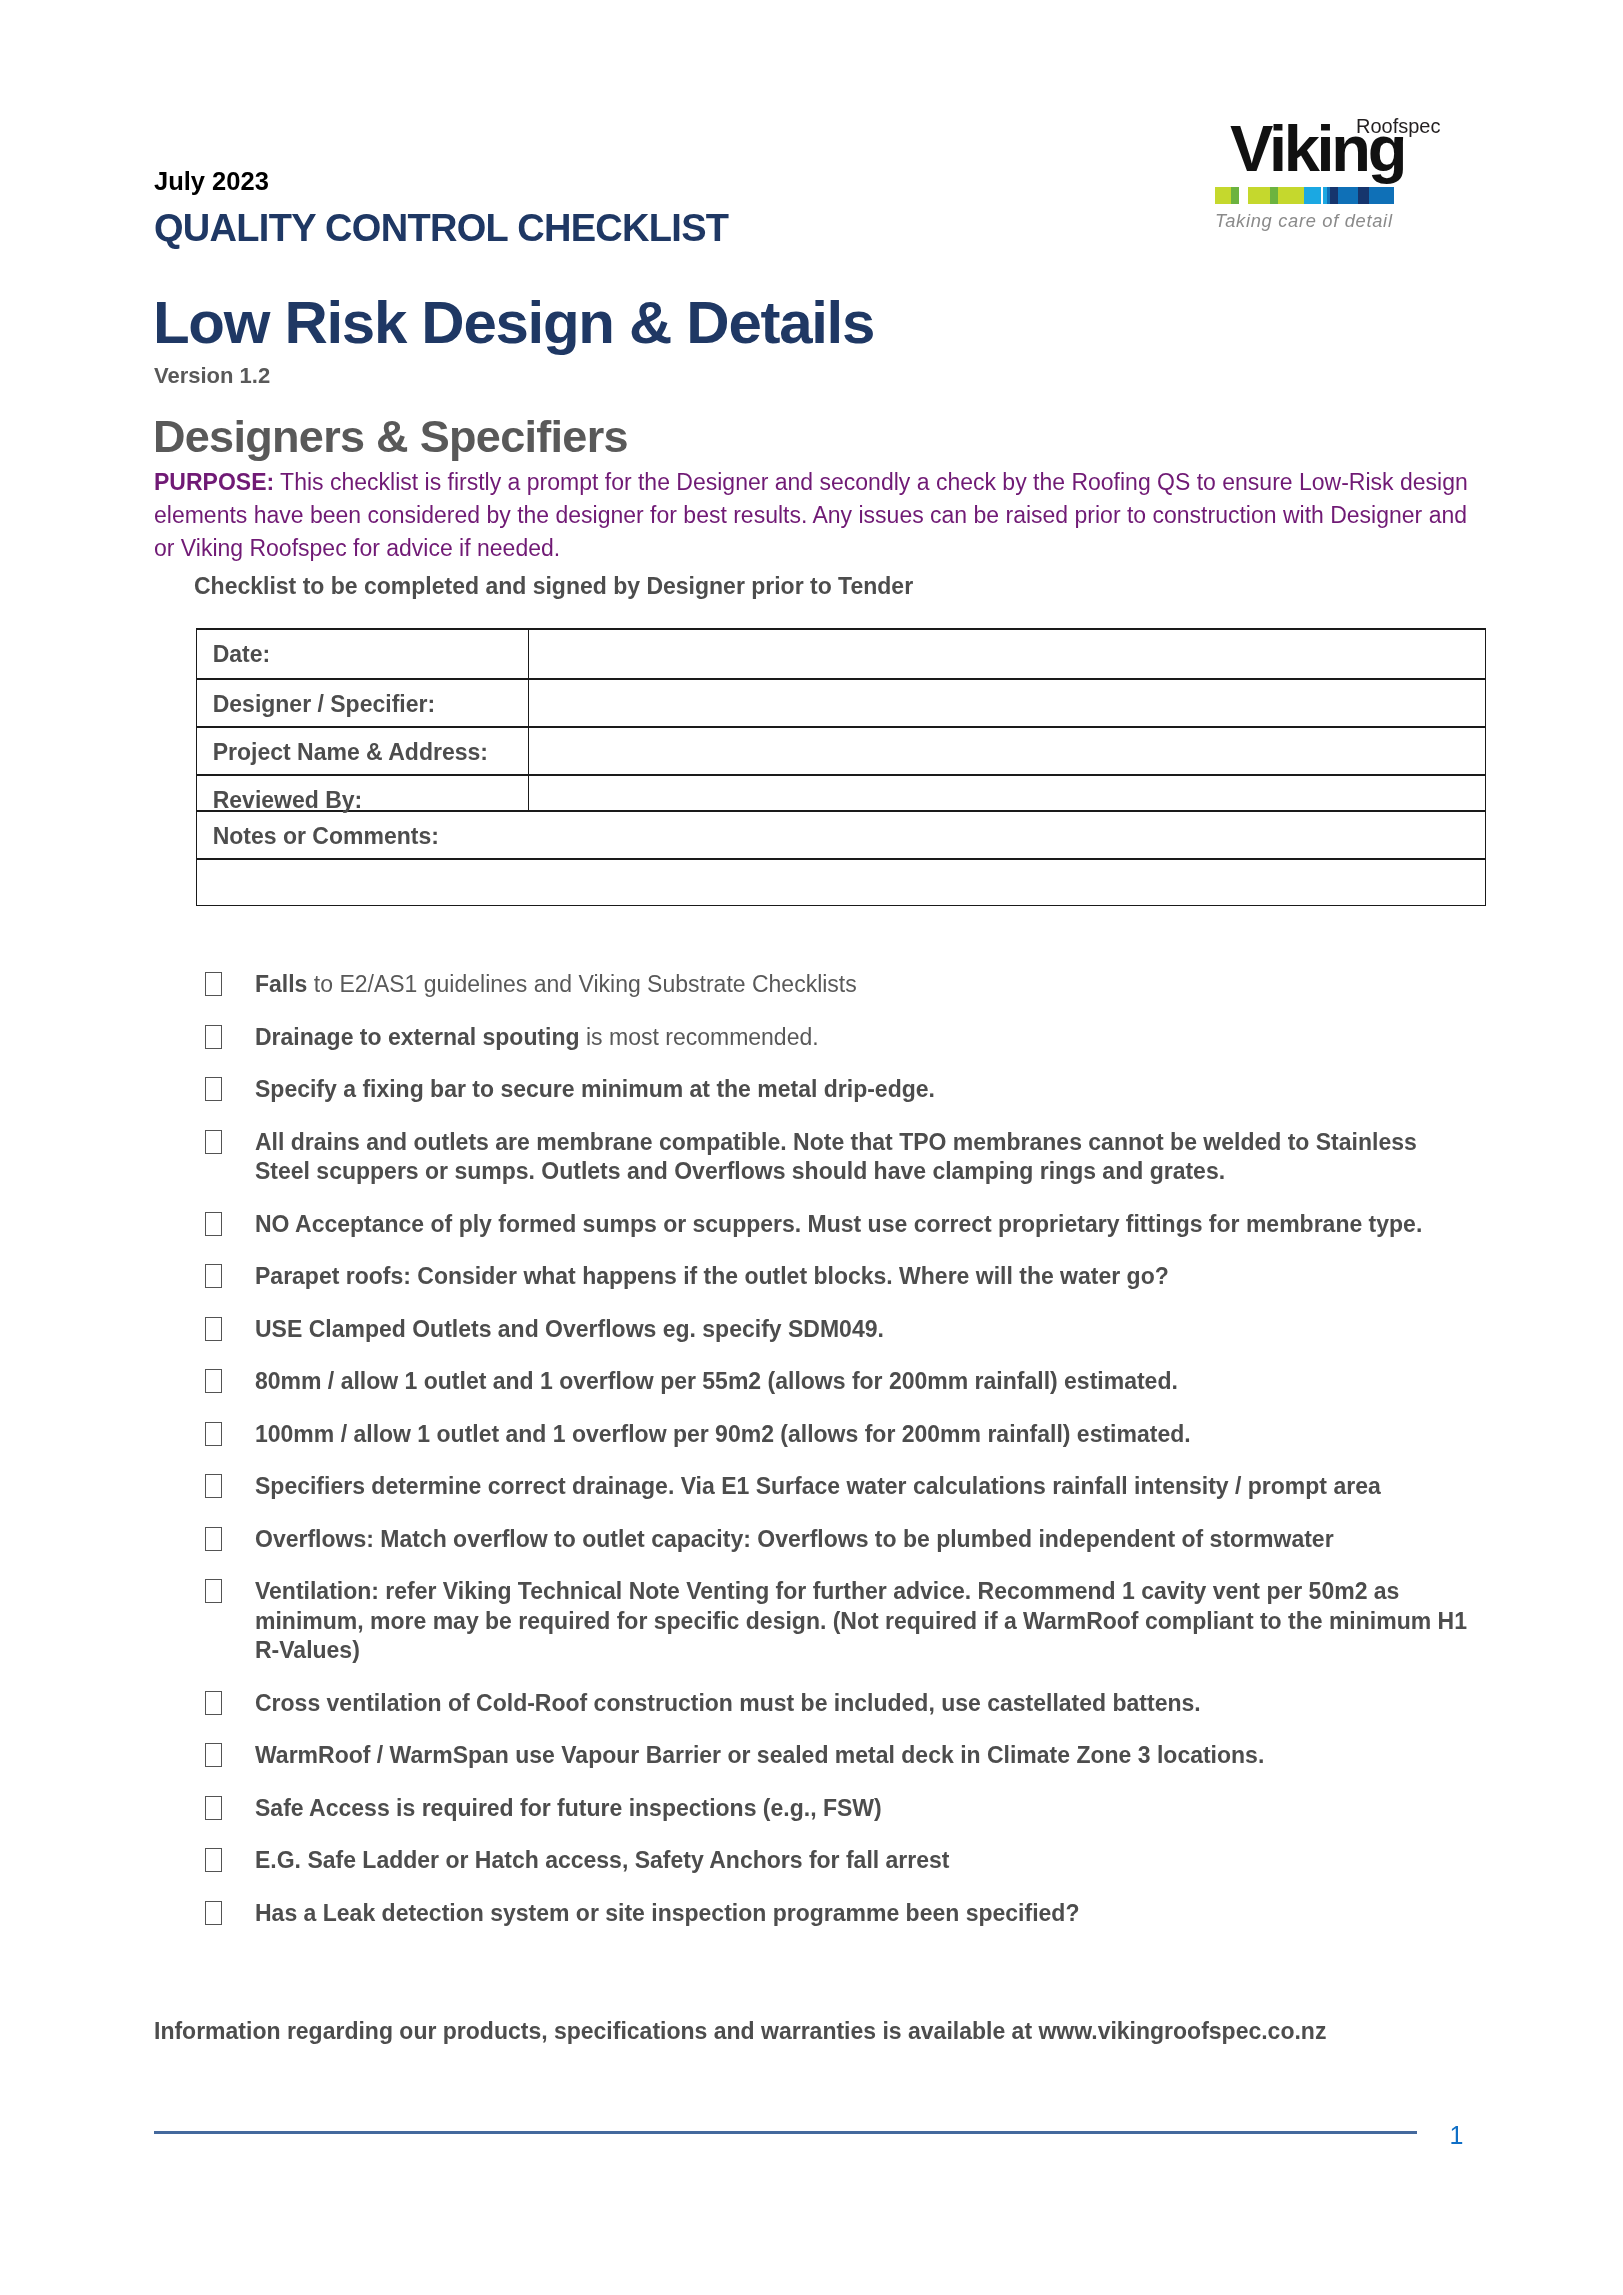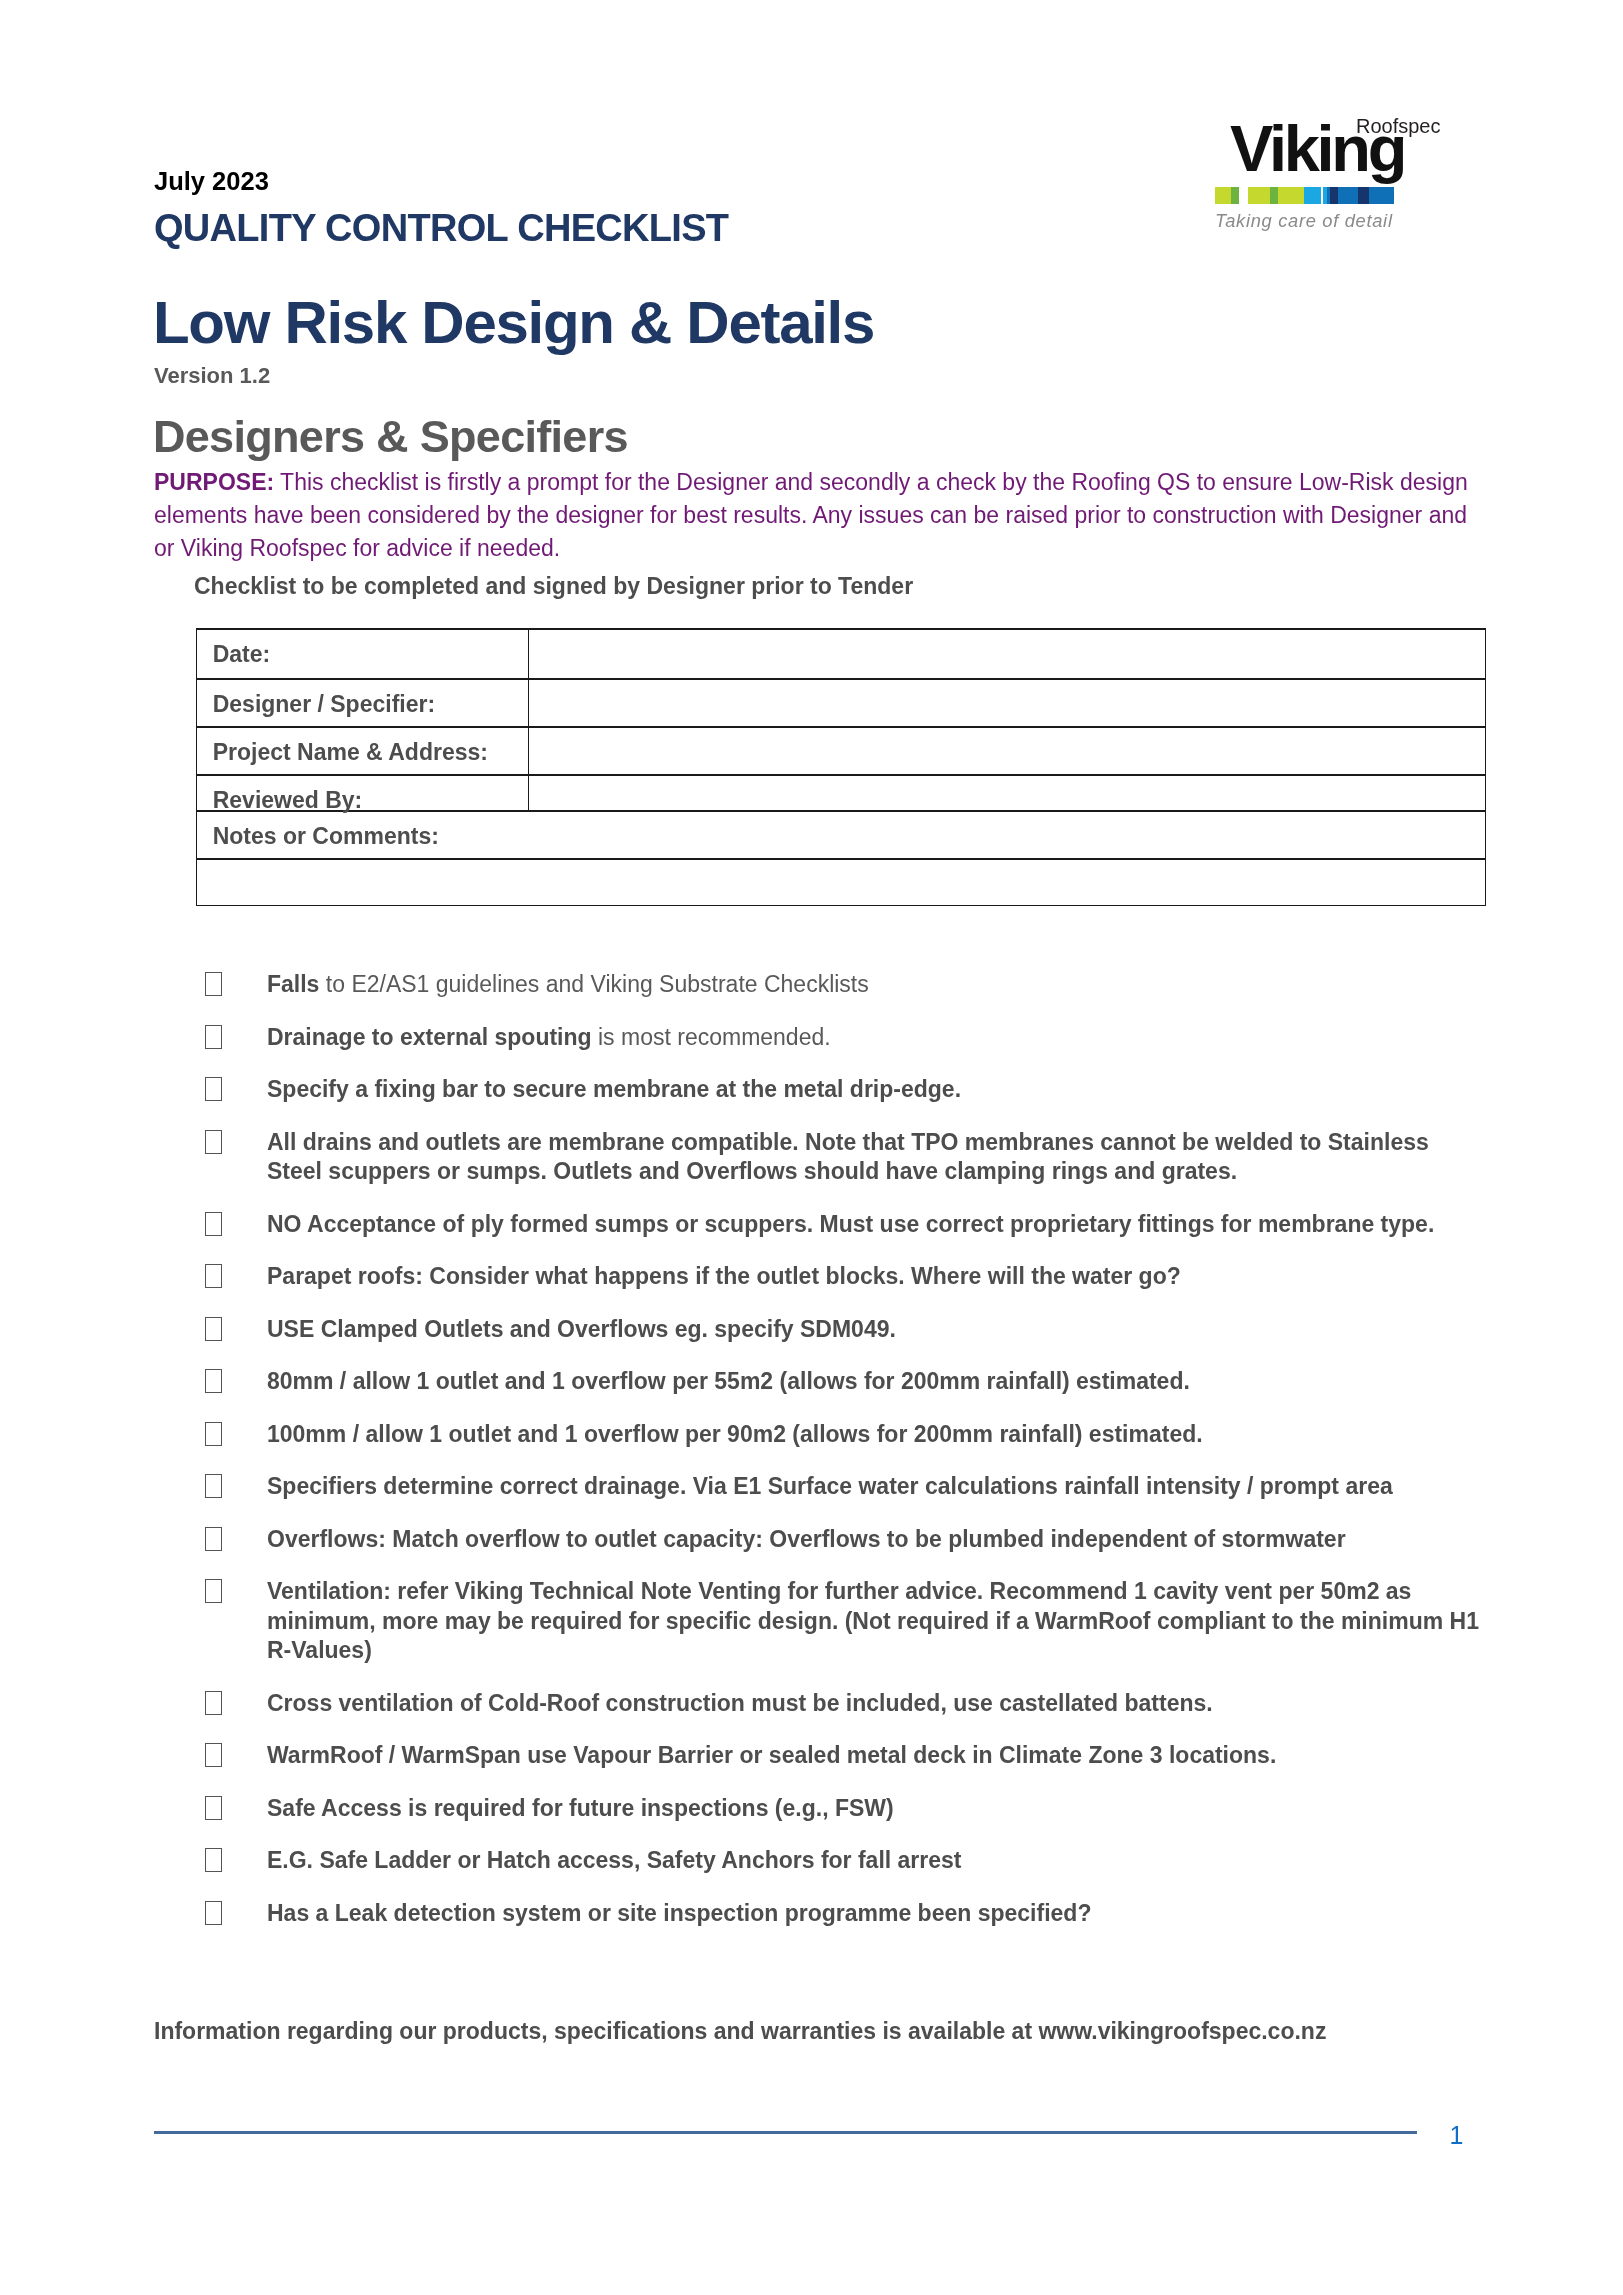--- a/index.html
+++ b/index.html
@@ -31,21 +31,21 @@
   .form-table{left:196px;top:628px;width:1290px;border:1.3px solid #1a1a1a;border-top:2px solid #1a1a1a;box-sizing:border-box;}
   .ft-row{display:flex;border-bottom:2px solid #1a1a1a;box-sizing:border-box;}
   .ft-row:last-child{border-bottom:none;}
   .ft-label{width:332px;flex:none;border-right:1.3px solid #1a1a1a;box-sizing:border-box;
             font-size:23px;font-weight:bold;color:#4d4d4d;padding:10.5px 6.5px 0 15.7px;}
   .ft-label.full{width:100%;border-right:none;}
   .ft-value{flex:1;}
   .r1{height:50px;} .r2{height:48px;} .r3{height:48px;} .r4{height:36px;} .r5{height:48px;} .r6{height:45px;}
   
   .checklist{left:205px;top:970px;width:1276px;}
-  .check-item{display:flex;align-items:flex-start;column-gap:33px;margin-bottom:23px;justify-content:space-between;}
+  .check-item{display:flex;align-items:flex-start;column-gap:33px;margin-bottom:23px;}
   .checkbox{width:15px;height:22px;border:1.3px solid #545454;flex:none;margin-top:2px;box-sizing:content-box;background:#ffffff;}
   .item-text{width:1214px;font-size:23px;line-height:29.5px;color:#4d4d4d;font-weight:bold;}
   .item-text .rest{font-weight:normal;color:#595959;}
   
   .footer-text{left:154px;top:2017px;width:1322px;font-size:23px;font-weight:bold;line-height:29.5px;color:#4d4d4d;}
   .footer-rule{left:154px;top:2131px;width:1263px;height:3.3px;background:#44699D;}
   .page-number{left:1440px;top:2121px;width:33px;text-align:center;font-size:25px;color:#0F6FC6;}
 </style>
 </head>
 <body>
@@ -118,21 +118,21 @@
       <span class="item-text"><b class="lead">Falls</b><span class="rest"> to E2/AS1 guidelines and Viking Substrate Checklists</span></span>
     </div>
 
     <div class="check-item">
       <span class="checkbox"></span>
       <span class="item-text"><b class="lead">Drainage to external spouting</b><span class="rest"> is most recommended.</span></span>
     </div>
 
     <div class="check-item">
       <span class="checkbox"></span>
-      <span class="item-text"><b class="lead">Specify a fixing bar to secure membrane at the metal drip-edge.</b><span class="rest"></span></span>
+      <span class="item-text"><b class="lead">Specify a fixing bar to secure minimum at the metal drip-edge.</b><span class="rest"></span></span>
     </div>
 
     <div class="check-item">
       <span class="checkbox"></span>
       <span class="item-text"><b class="lead">All drains and outlets are membrane compatible. Note that TPO membranes cannot be welded to Stainless Steel scuppers or sumps. Outlets and Overflows should have clamping rings and grates.</b><span class="rest"></span></span>
     </div>
 
     <div class="check-item">
       <span class="checkbox"></span>
       <span class="item-text"><b class="lead">NO Acceptance of ply formed sumps or scuppers. Must use correct proprietary fittings for membrane type.</b><span class="rest"></span></span>

